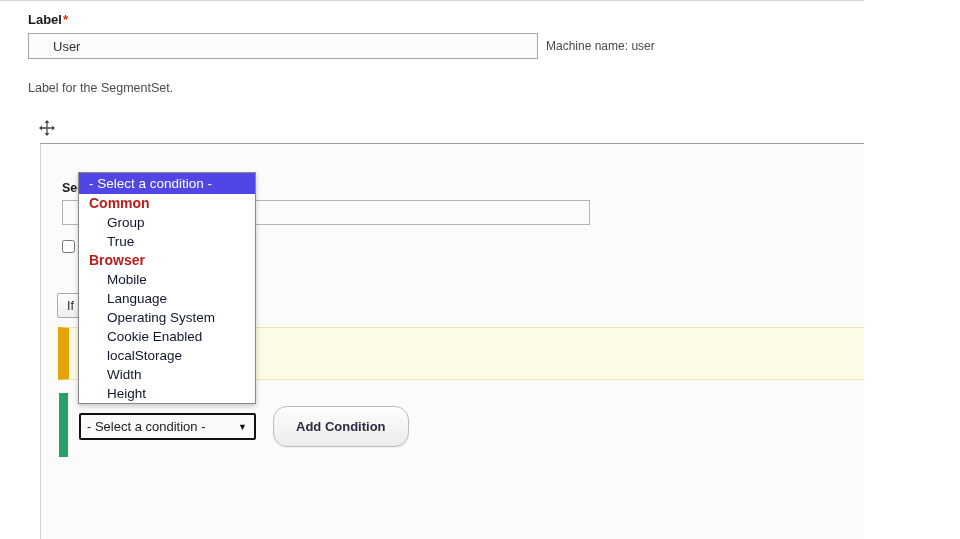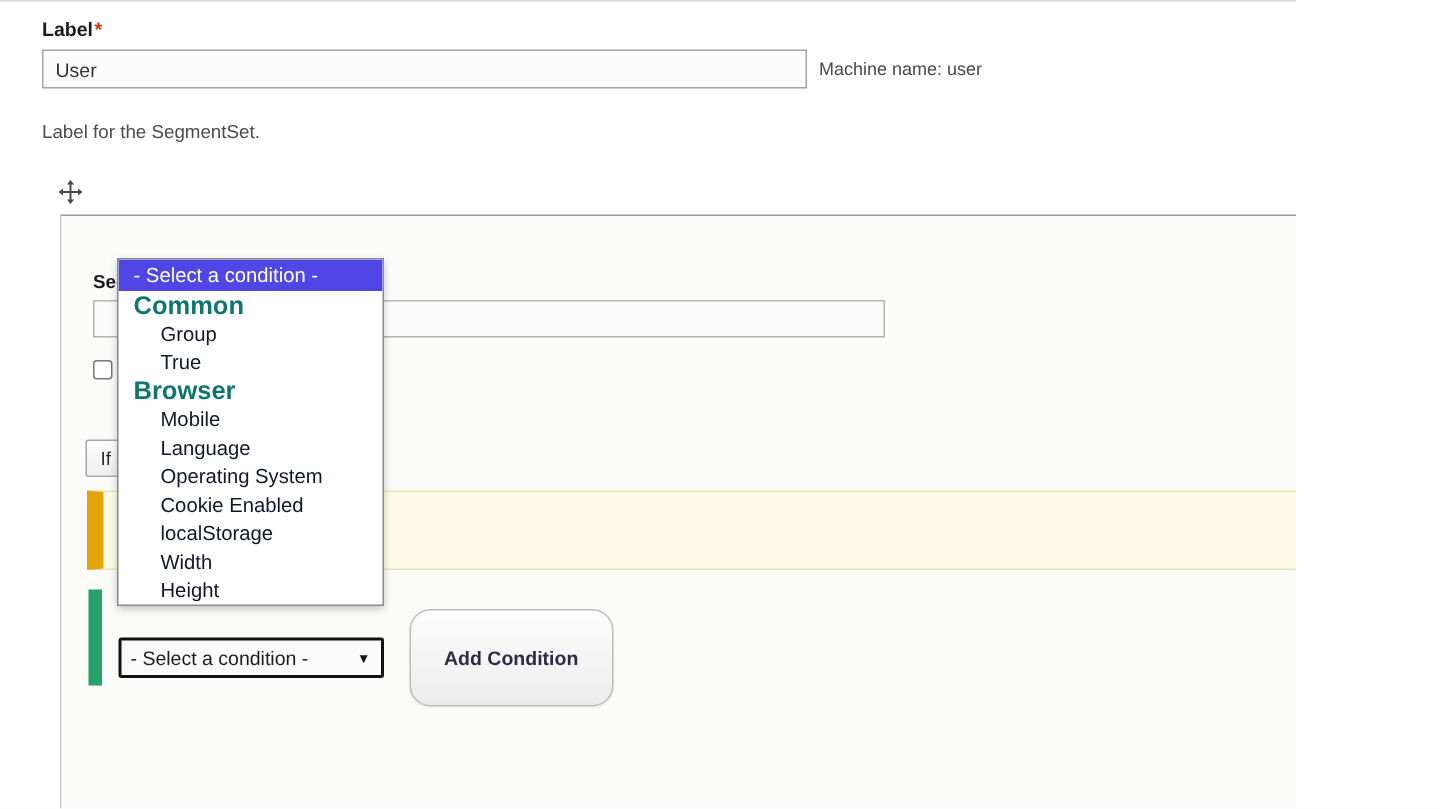--- a/index.html
+++ b/index.html
@@ -52,21 +52,21 @@
     font-size: 13px;
   }
   .label-row {
     display: flex;
     align-items: center;
     gap: 8px;
   }
   .text-input {
     width: 510px;
     height: 26px;
-    padding: 2px 8px;
+    padding: 2px 24px;
     border: 1px solid #a6a6a6;
     background: #fbfbfb;
     font-family: "Liberation Sans", "DejaVu Sans", sans-serif;
     font-size: 13px;
     color: #333;
     border-radius: 0;
     outline: none;
   }
   .machine-name {
     font-size: 12px;
@@ -238,21 +238,21 @@
   }
 
   .btn {
     font-family: "Liberation Sans", "DejaVu Sans", sans-serif;
     font-size: 13px;
     font-weight: bold;
     color: #2b2b45;
     background: linear-gradient(to bottom, #fdfdfd 0%, #ececec 100%);
     border: 1px solid #bdbdbd;
     border-radius: 14px;
-    padding: 24px 22px;
+    padding: 12px 22px;
     cursor: pointer;
     line-height: 15px;
     box-shadow: 0 1px 1px rgba(0,0,0,0.06);
   }
 
   .collapse-wrap {
     position: absolute;
     left: 30px; top: 356px;
   }
   .btn-collapse {
@@ -280,24 +280,24 @@
     cursor: default;
   }
   .dd-item.selected {
     background: #4f46e5;
     color: #ffffff;
     padding-left: 10px;
     padding-top: 2px;
     padding-bottom: 2px;
   }
   .dd-group {
-    font-size: 17px;
+    font-size: 14px;
     line-height: 17px;
     font-weight: bold;
-    color: #0f766e;
+    color: #b91c1c;
     padding: 1px 0 1px 10px;
     white-space: nowrap;
   }
 </style>
 </head>
 <body>
 
 <div id="page">
 
   <div class="top-rule"></div>

